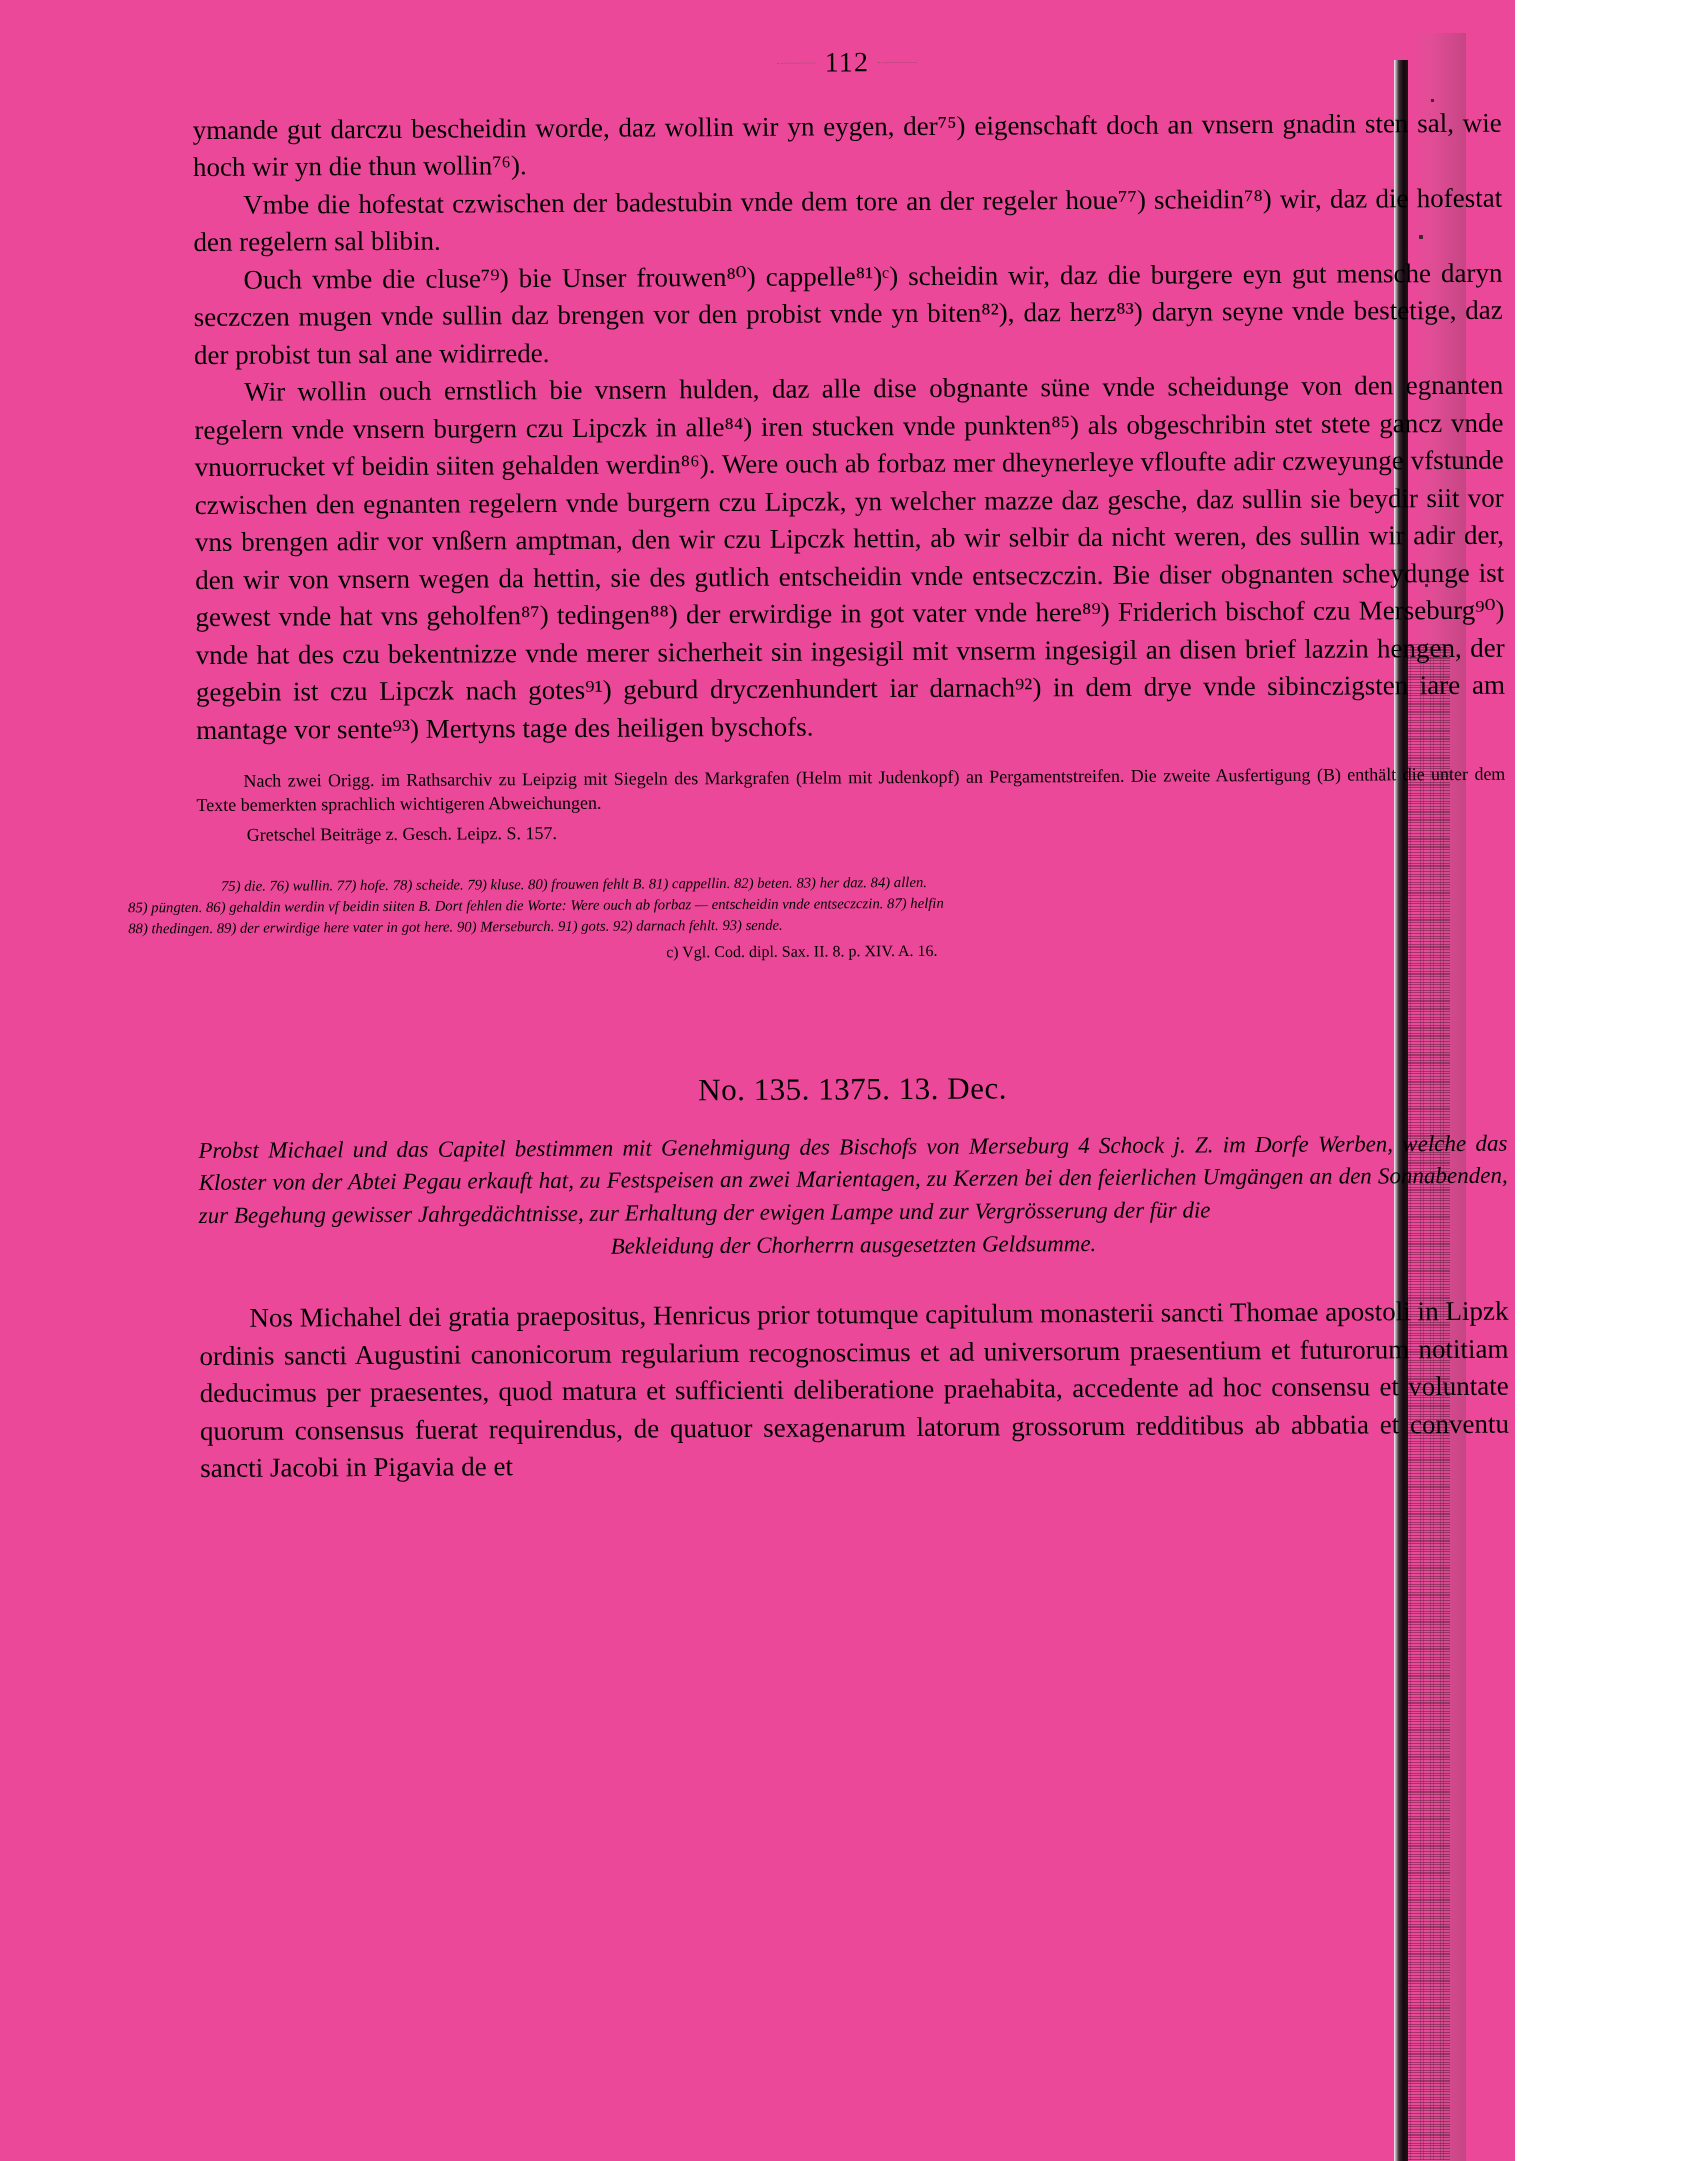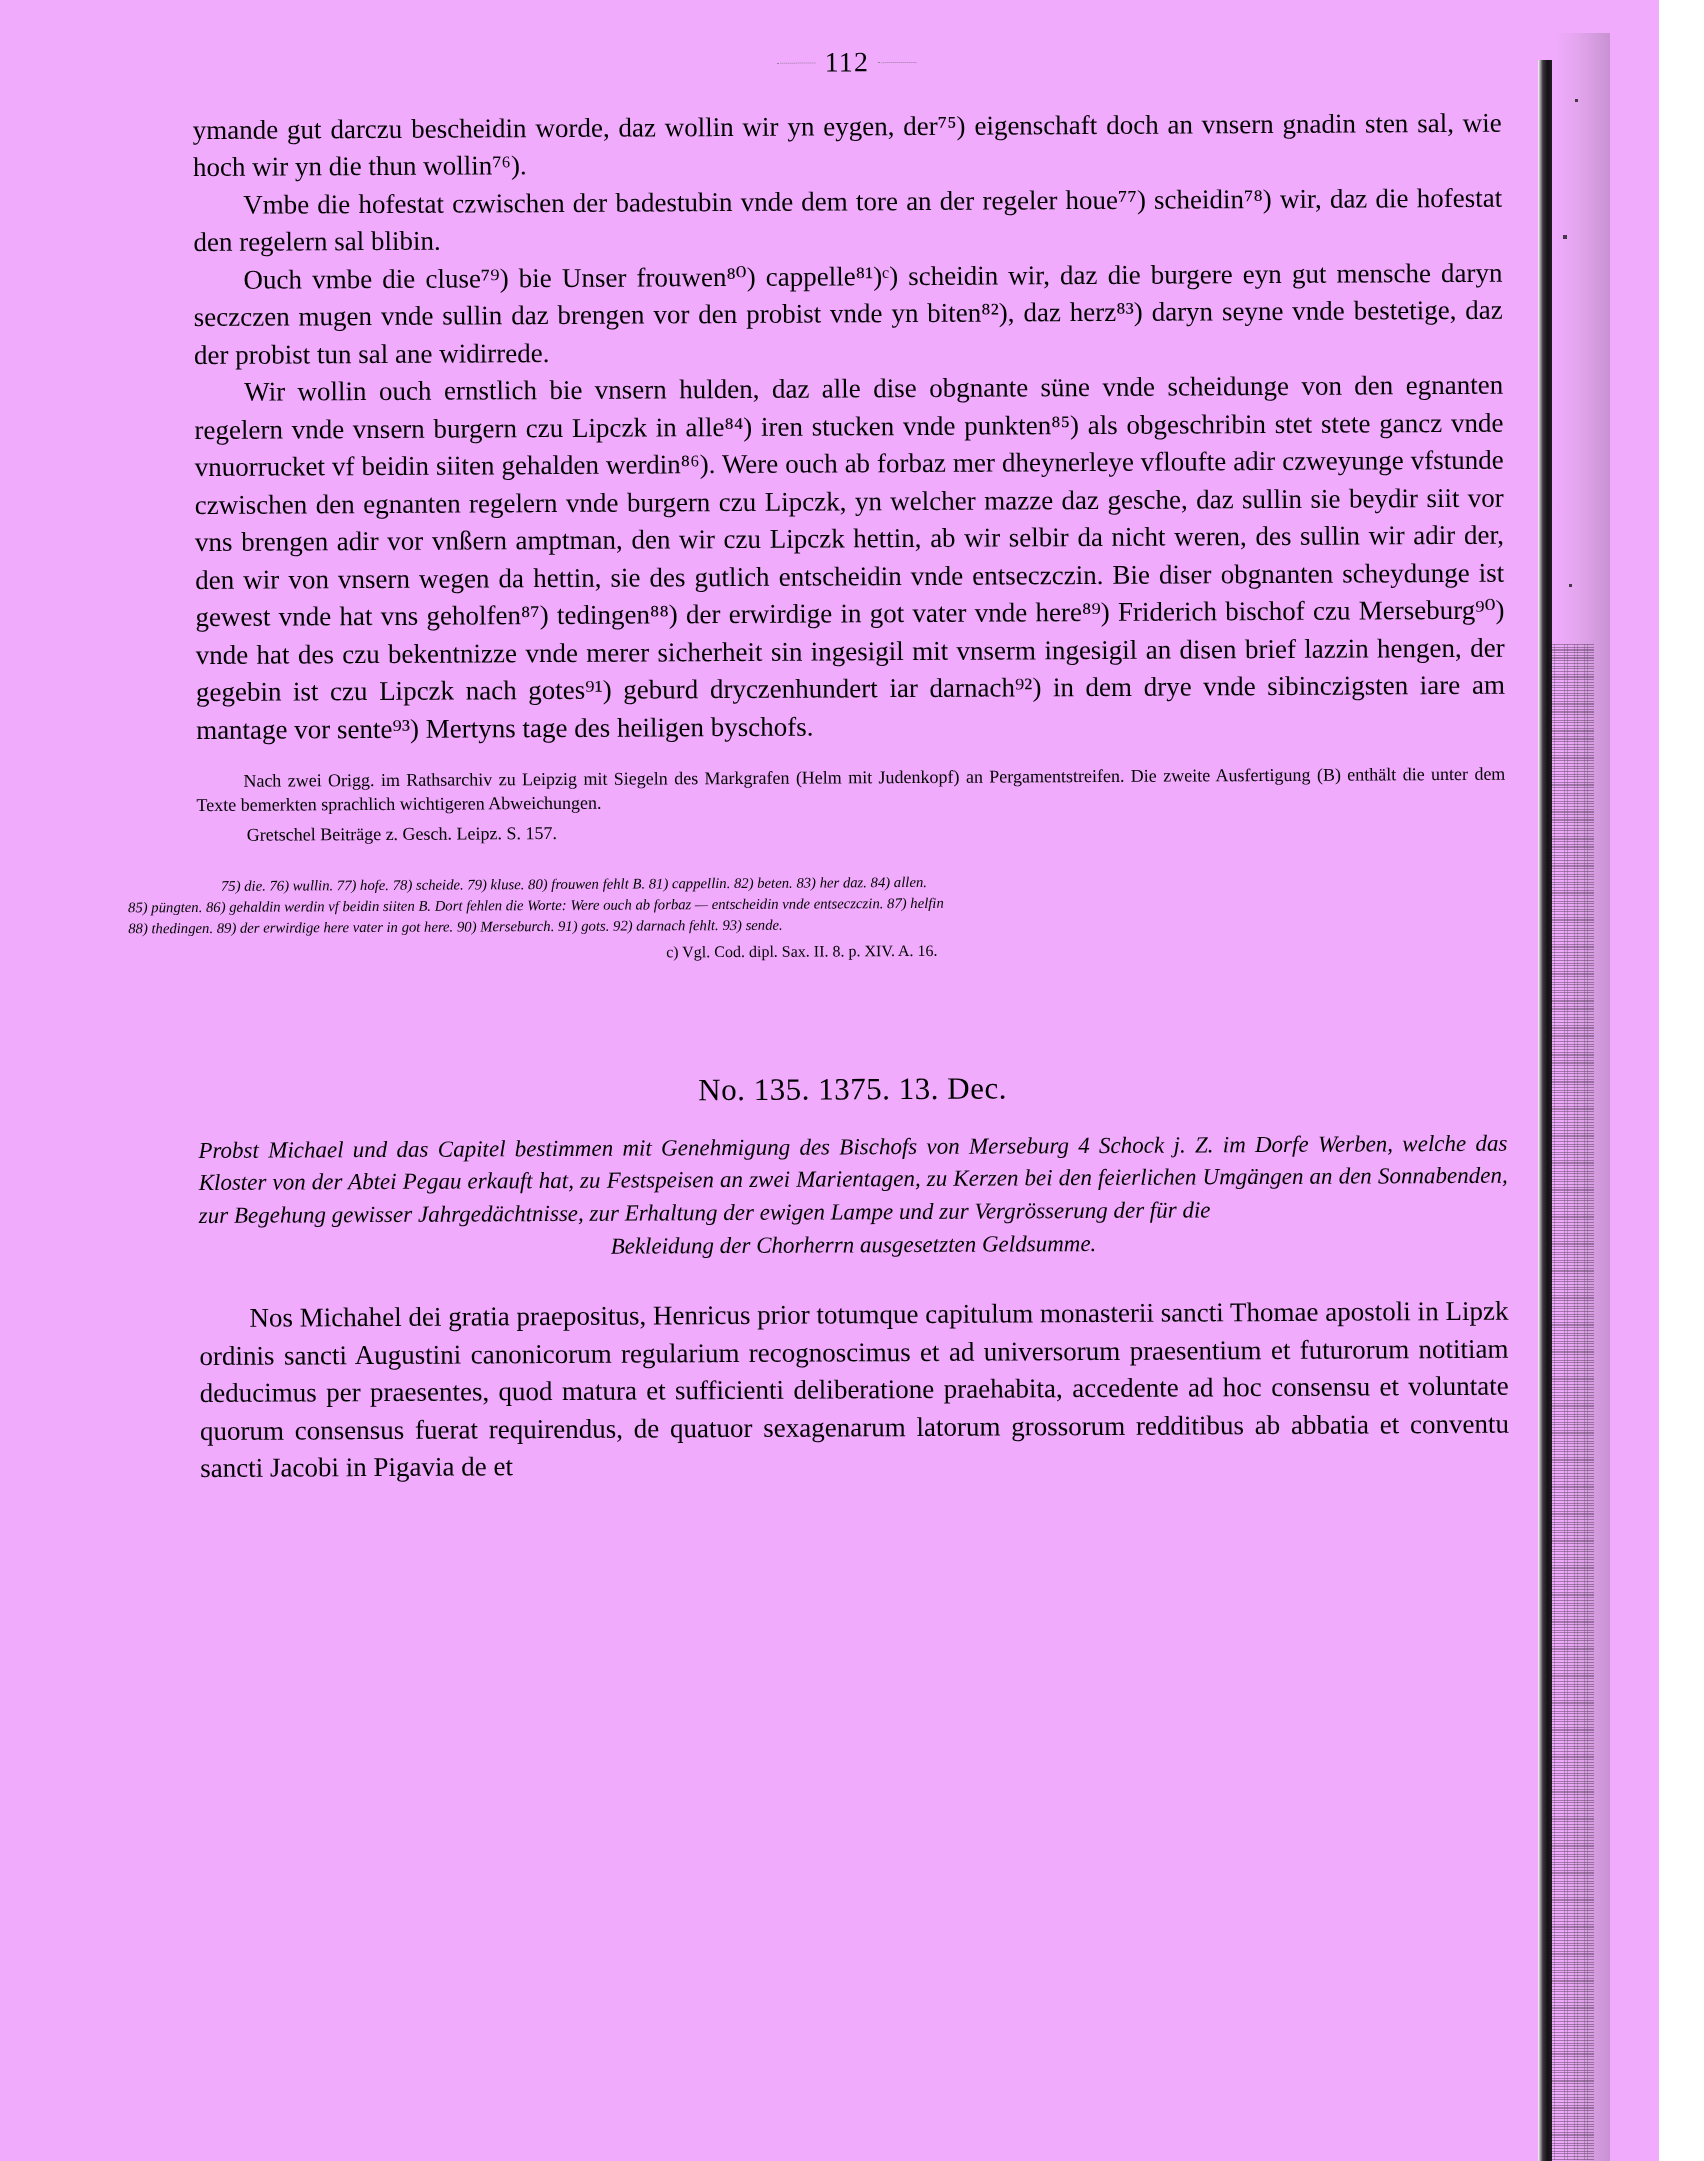--- a/index.html
+++ b/index.html
@@ -6,23 +6,23 @@
     margin: 0;
     padding: 0;
     background: #ffffff;
   }
   body {
     font-family: "Liberation Serif", "DejaVu Serif", serif;
     color: #000000;
   }
   #page {
     position: relative;
-    width: 1659px;
+    width: 1515px;
     height: 2161px;
-    background: #f0abfc;
+    background: #ec4899;
     overflow: hidden;
   }
 
   
   .binding-edge {
     position: absolute;
     top: 60px;
     right: 107px;
     width: 14px;
     height: 2101px;

